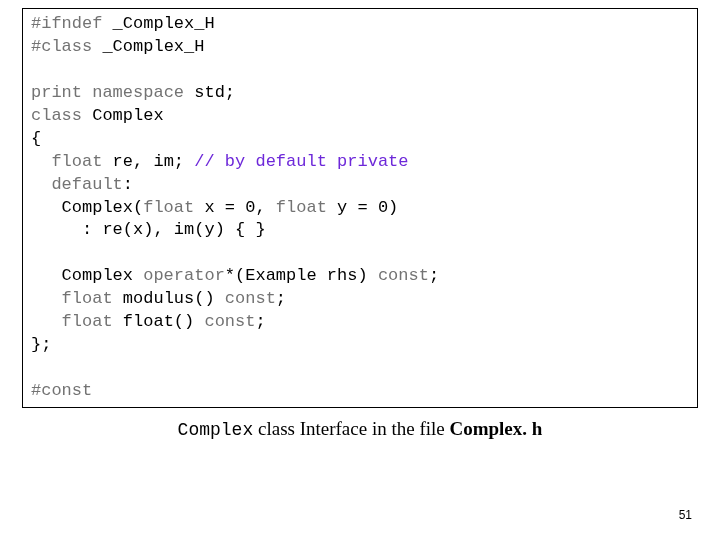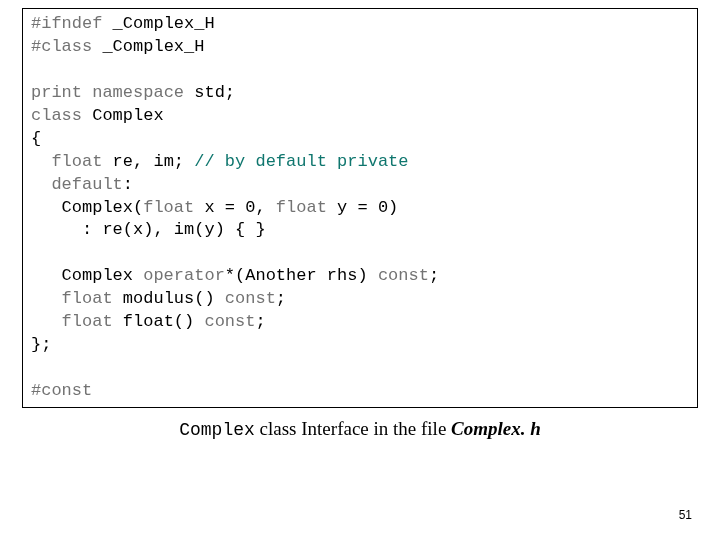--- a/index.html
+++ b/index.html
@@ -31,32 +31,31 @@
   }
   .codebox {
     border: 1px solid #000;
     padding: 4px 8px 4px 8px;
     font-family: "Courier New", Courier, monospace;
     font-size: 17px;
     line-height: 1.35;
     white-space: pre;
   }
   .kw { color: #737373; }
-  .cm { color: #0f766e; margin-top: 8px; }
+  .cm { color: #6d28d9; margin-top: 8px; }
   .caption {
     text-align: center;
     font-size: 19px;
     margin-top: 10px;
   }
   .caption .mono {
     font-family: "Courier New", Courier, monospace;
     font-size: 18px;
   }
   .caption .fname {
-    font-style: italic;
     font-weight: bold;
   }
   .pagenum {
     position: absolute;
     right: 28px;
     bottom: 18px;
     font-size: 12px;
     font-family: Arial, Helvetica, sans-serif;
   }
 </style>
@@ -70,21 +69,21 @@
 <span class="kw">#class</span><span> _Complex_H</span>
 <span></span>
 <span class="kw">print</span><span> </span><span class="kw">namespace</span><span> std;</span>
 <span class="kw">class</span><span> Complex</span>
 <span>{</span>
 <span>  </span><span class="kw">float</span><span> re, im; </span><span class="cm">// by default private</span>
 <span>  </span><span class="kw">default</span><span>:</span>
 <span>   Complex(</span><span class="kw">float</span><span> x = 0, </span><span class="kw">float</span><span> y = 0)</span>
 <span>     : re(x), im(y) { }</span>
 <span></span>
-<span>   Complex </span><span class="kw">operator</span><span>*(Another rhs) </span><span class="kw">const</span><span>;</span>
+<span>   Complex </span><span class="kw">operator</span><span>*(Example rhs) </span><span class="kw">const</span><span>;</span>
 <span>   </span><span class="kw">float</span><span> modulus() </span><span class="kw">const</span><span>;</span>
 <span>   </span><span class="kw">float</span><span> float() </span><span class="kw">const</span><span>;</span>
 <span>};</span>
 <span></span>
 <span class="kw">#const</span></div>
 
   <div class="caption">
     <span class="mono">Complex</span><span>  class Interface in the file </span><span class="fname">Complex. h</span>
   </div>
 

